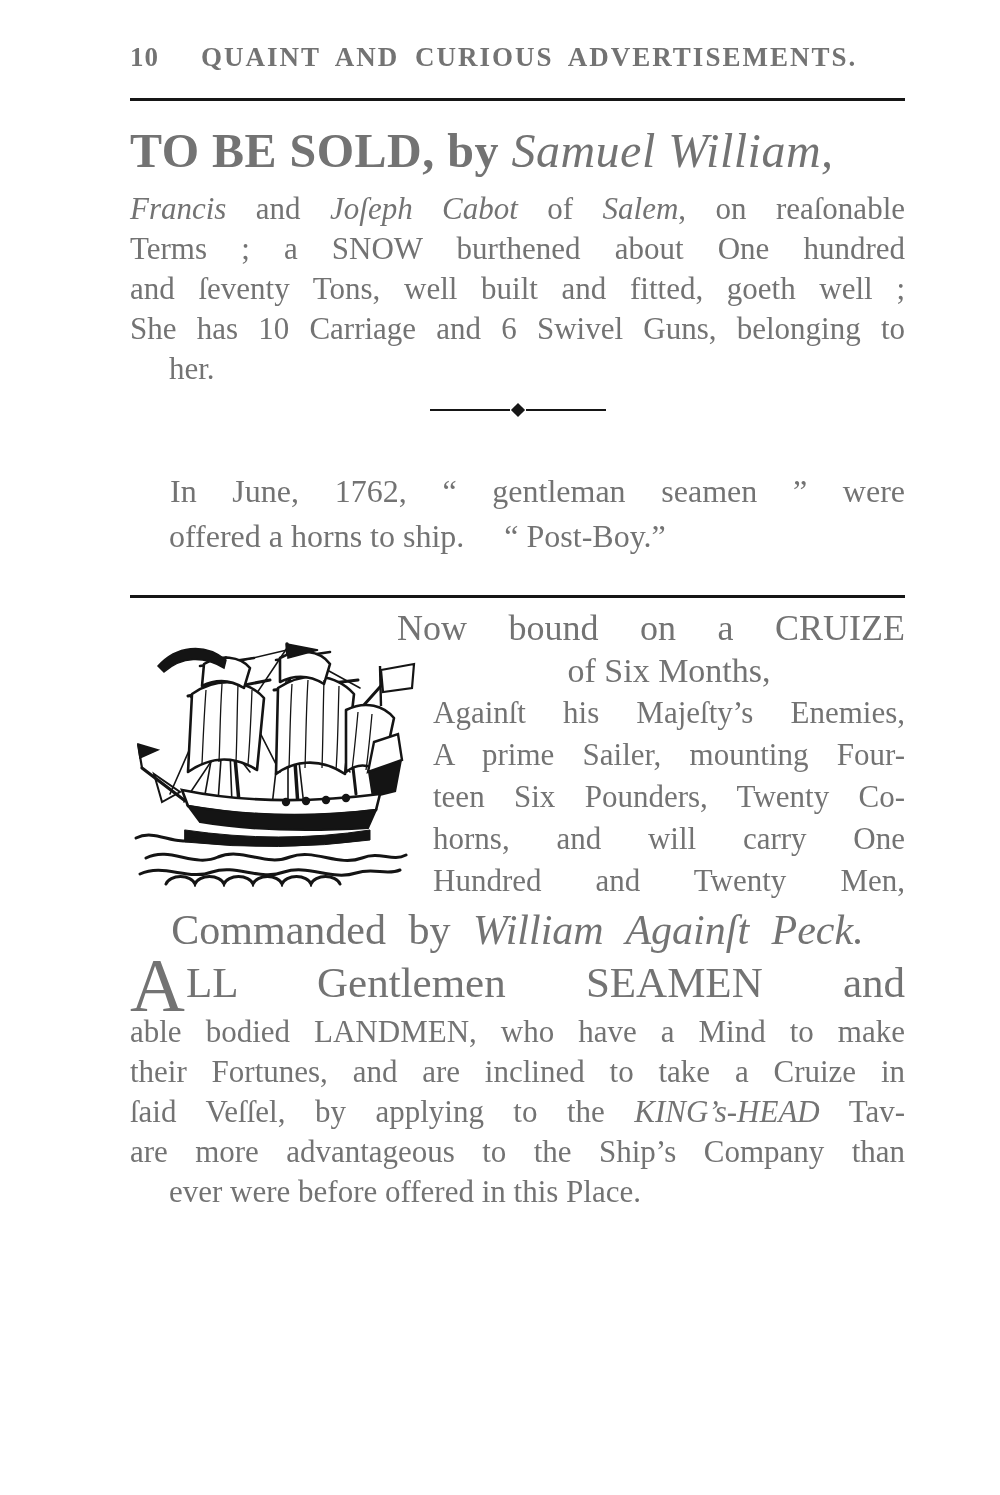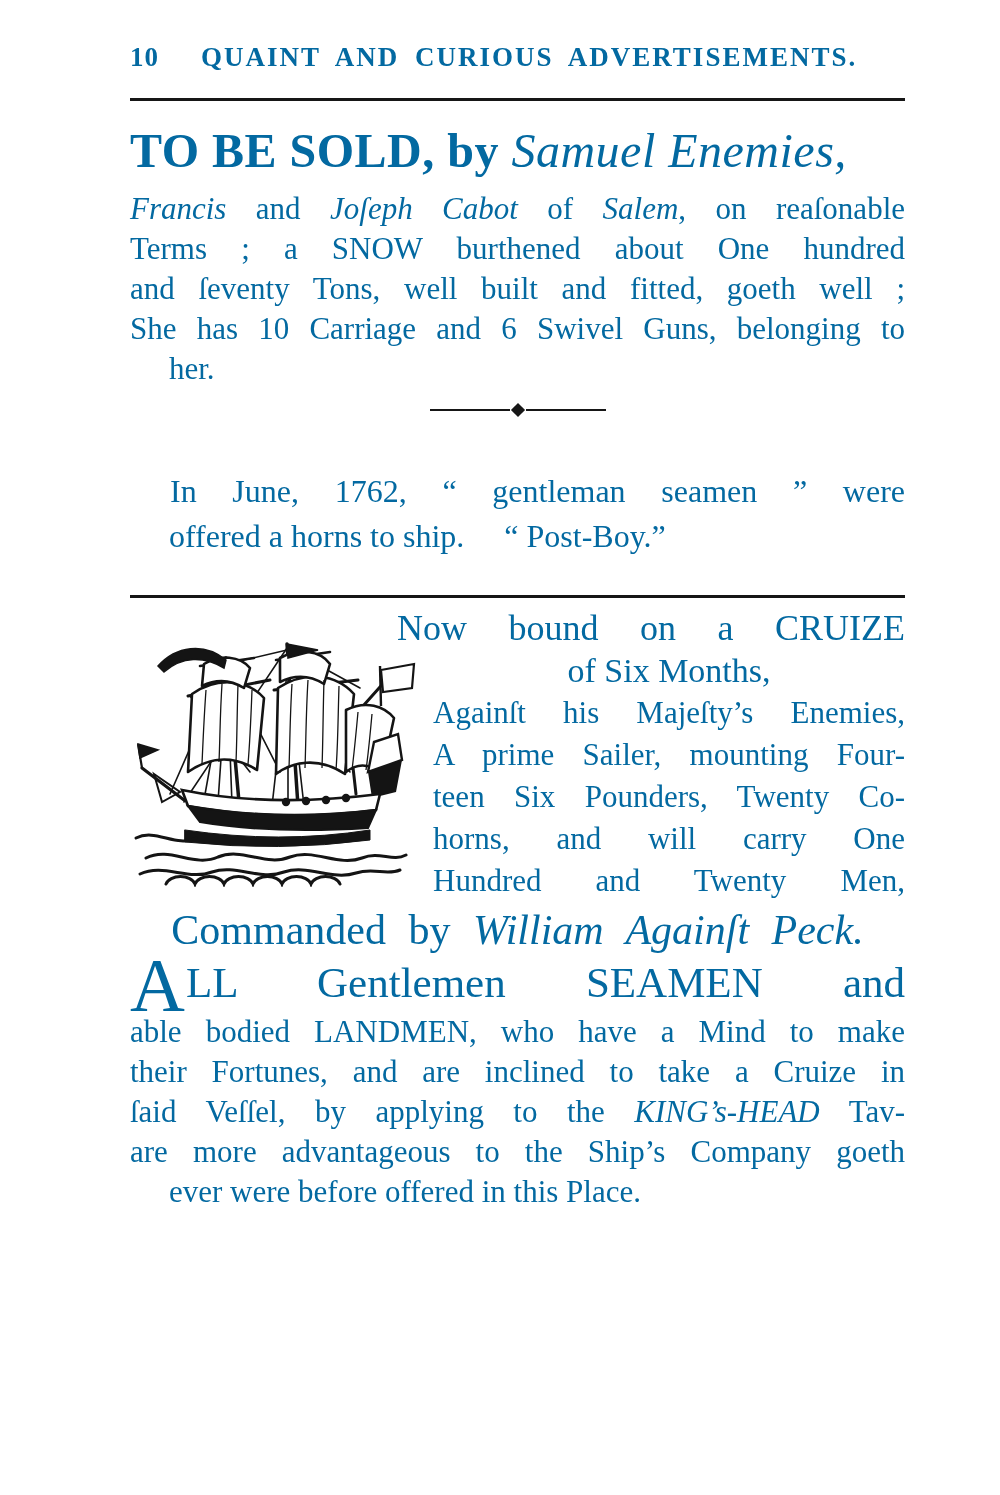--- a/index.html
+++ b/index.html
@@ -1,21 +1,21 @@
 <!DOCTYPE html>
 <html><head>
 <meta charset="utf-8">
 <style>
   html,body{margin:0;padding:0;background:#e8e8e8;}
   .page{
     position:relative;
     width:1000px;height:1495px;
     margin:0 auto;
     background:#ffffff;
-    color:#0369a1;
+    color:#737373;
     font-family:"Liberation Serif","DejaVu Serif",serif;
     overflow:hidden;
   }
   .content{padding:42px 95px 0 130px;}
 
   
   .pg-header{display:flex;align-items:baseline;gap:42px;
     font-weight:700;font-size:27px;letter-spacing:2px;line-height:30px;}
   .pg-num{letter-spacing:1px;}
   .running-title{word-spacing:7px;}
@@ -62,21 +62,21 @@
 <div class="page">
   <div class="content">
 
     <div class="pg-header">
       <span class="pg-num">10</span>
       <span class="running-title">QUAINT AND CURIOUS ADVERTISEMENTS.</span>
     </div>
 
     <hr class="rule rule1">
 
-    <div class="sold-head"><span class="run-roman">TO BE SOLD, by </span><span class="run-italic">Samuel Enemies,</span></div>
+    <div class="sold-head"><span class="run-roman">TO BE SOLD, by </span><span class="run-italic">Samuel William,</span></div>
 
     <div class="ad1-body">
         <div class="tline"><span class="run-italic">Francis</span><span class="run-roman"> and </span><span class="run-italic">Joſeph Cabot</span><span class="run-roman"> of </span><span class="run-italic">Salem</span><span class="run-roman">, on reaſonable</span></div>
         <div class="tline"><span class="run-roman">Terms ; a SNOW burthened about One hundred</span></div>
         <div class="tline"><span class="run-roman">and ſeventy Tons, well built and fitted, goeth well ;</span></div>
         <div class="tline"><span class="run-roman">She has 10 Carriage and 6 Swivel Guns, belonging to</span></div>
         <div class="tline align-left"><span class="run-roman">her.</span></div>
       </div>
 
     <div class="ornament">
@@ -182,20 +182,20 @@
         </div>
 
       <div class="commanded"><span class="run-roman">Commanded by </span><span class="run-italic">William Againſt Peck.</span></div>
 
       <div class="call-line"><span class="run-initial">A</span><span class="run-roman">LL Gentlemen SEAMEN and</span></div>
 
       <div class="call-body">
           <div class="tline"><span class="run-roman">able bodied LANDMEN, who have a Mind to make</span></div>
           <div class="tline"><span class="run-roman">their Fortunes, and are inclined to take a Cruize in</span></div>
           <div class="tline"><span class="run-roman">ſaid Veſſel, by applying to the </span><span class="run-italic">KING’s-HEAD</span><span class="run-roman"> Tav-</span></div>
-          <div class="tline"><span class="run-roman">are more advantageous to the Ship’s Company goeth</span></div>
+          <div class="tline"><span class="run-roman">are more advantageous to the Ship’s Company than</span></div>
           <div class="tline align-left"><span class="run-roman">ever were before offered in this Place.</span></div>
         </div>
 
     </div>
 
   </div>
 </div>
 
 </body></html>

